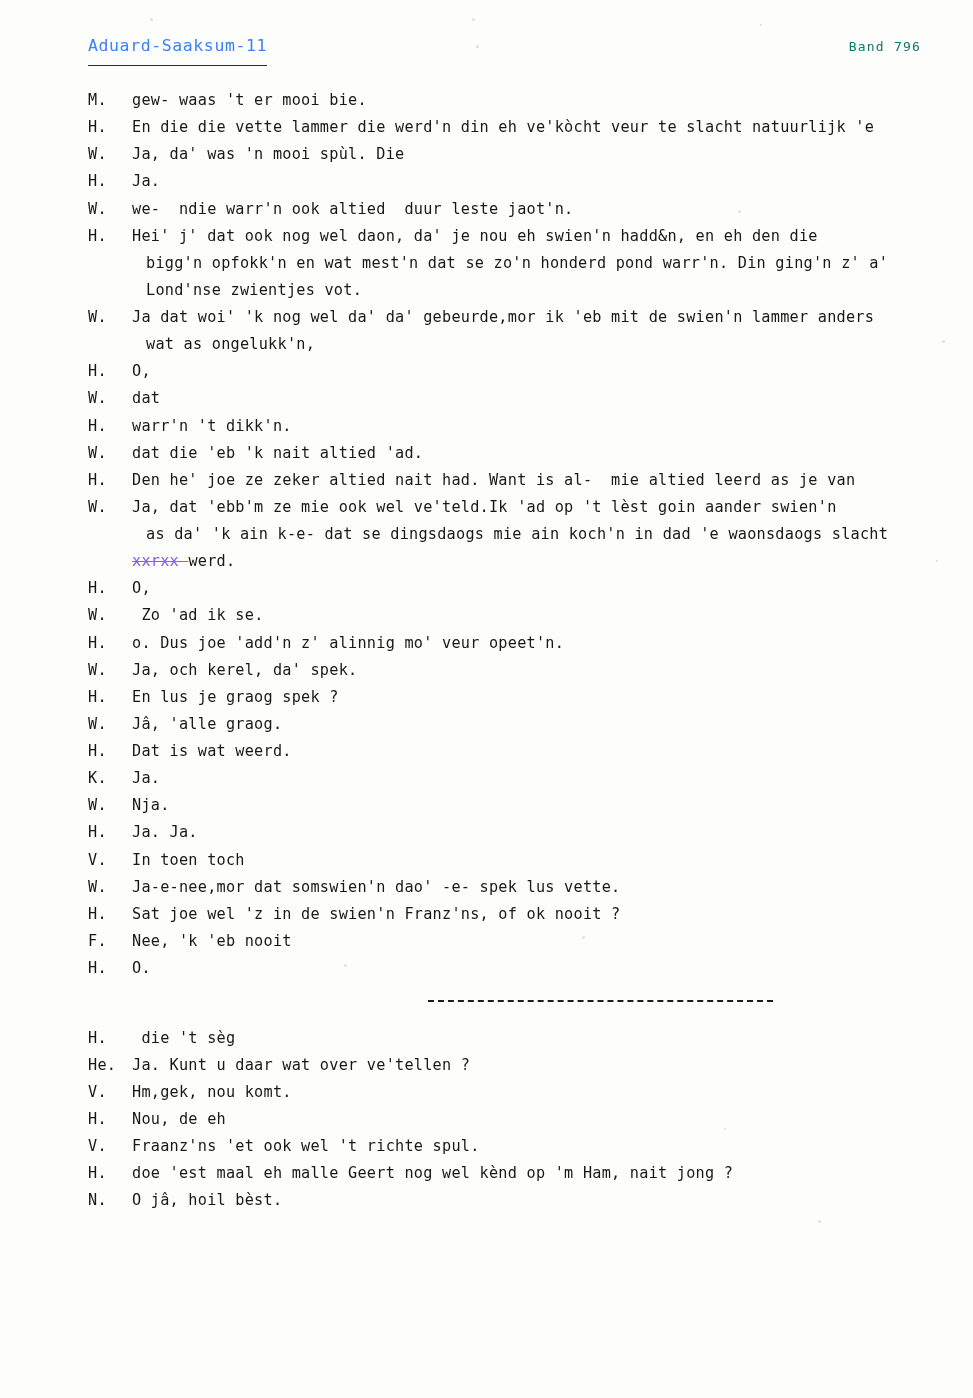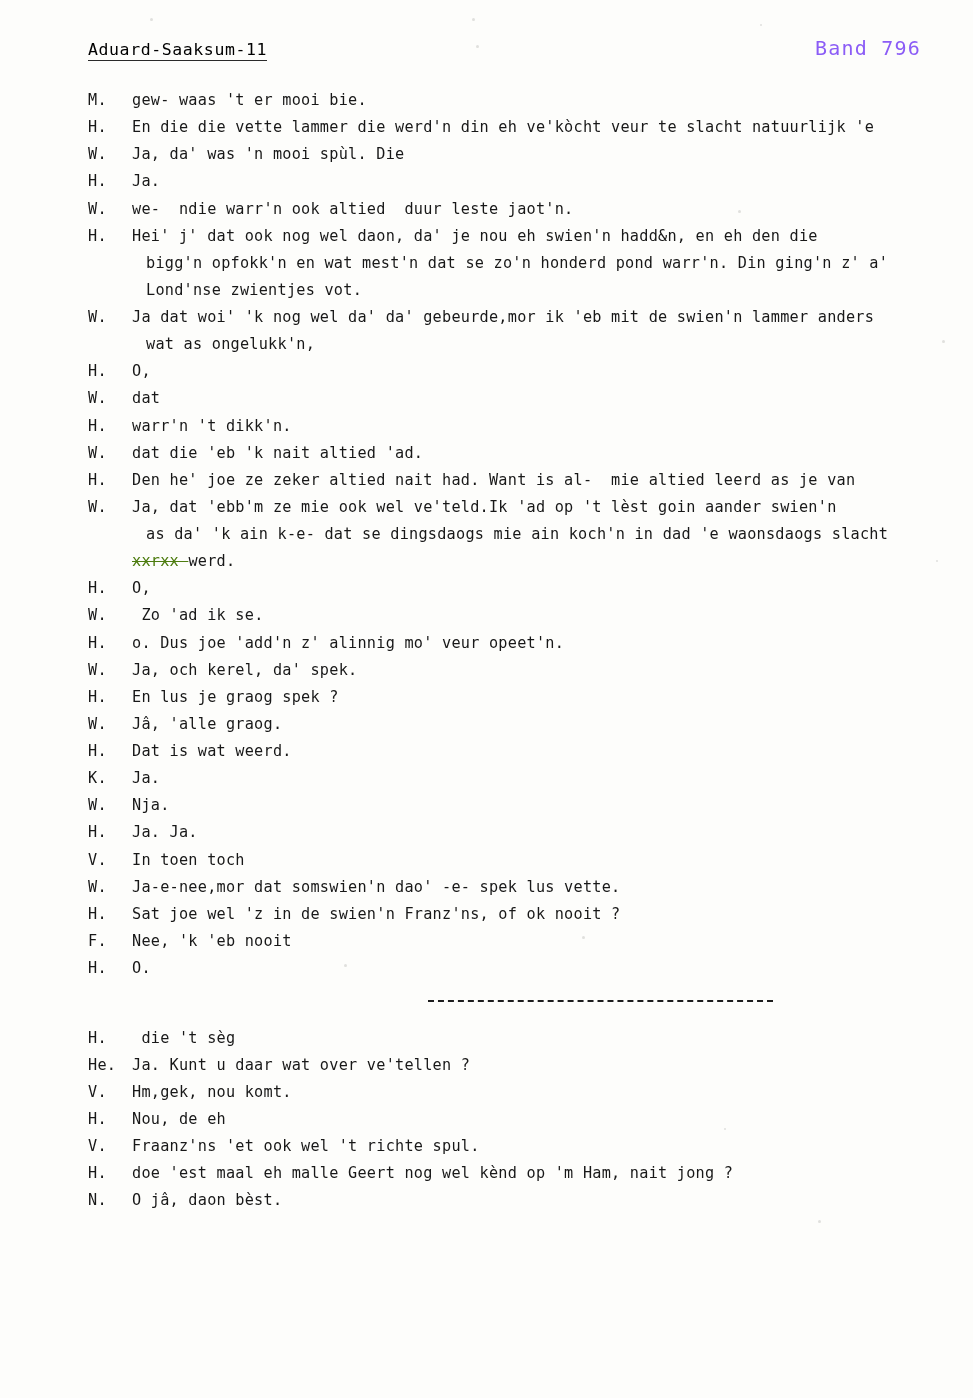--- a/index.html
+++ b/index.html
@@ -29,28 +29,28 @@
     top: 36px;
     left: 88px;
     right: 52px;
     display: flex;
     justify-content: space-between;
     align-items: baseline;
   }
   .header .doc-id {
     font-size: 16.5px;
     letter-spacing: .6px;
-    color: #000000;
+    color: #3b82f6;
     border-bottom: 1.4px solid #2a2a2a;
-    padding-bottom: 1px;
+    padding-bottom: 10px;
   }
   .header .band {
-    font-size: 20px;
+    font-size: 13px;
     letter-spacing: 1.2px;
-    color: #8b5cf6;
+    color: #0f766e;
   }
   .transcript {
     position: absolute;
     top: 88px;
     left: 88px;
     width: 870px;
   }
   .line {
     display: flex;
     align-items: flex-start;
@@ -67,21 +67,21 @@
   }
   .txt {
     flex: 1 1 auto;
     white-space: pre-wrap;
   }
   .cont .spk { visibility: hidden; }
   .indent .txt { padding-left: 14px; }
   .strike .txt em {
     font-style: normal;
     text-decoration: line-through;
-    color: #4d7c0f;
+    color: #8b5cf6;
   }
   .divider {
     position: relative;
     height: 30px;
     margin: 9px 0 6px 0;
   }
   .divider span {
     position: absolute;
     left: 340px;
     top: 10px;
@@ -273,18 +273,18 @@
         <div class="line">
           <div class="spk">V.</div>
           <div class="txt">Fraanz'ns 'et ook wel 't richte spul.</div>
         </div>
         <div class="line">
           <div class="spk">H.</div>
           <div class="txt">doe 'est maal eh malle Geert nog wel kènd op 'm Ham, nait jong ?</div>
         </div>
         <div class="line">
           <div class="spk">N.</div>
-          <div class="txt">O jâ, daon bèst.</div>
+          <div class="txt">O jâ, hoil bèst.</div>
         </div>
       </div>
   </div>
 
 </div>
 
 </body></html>

